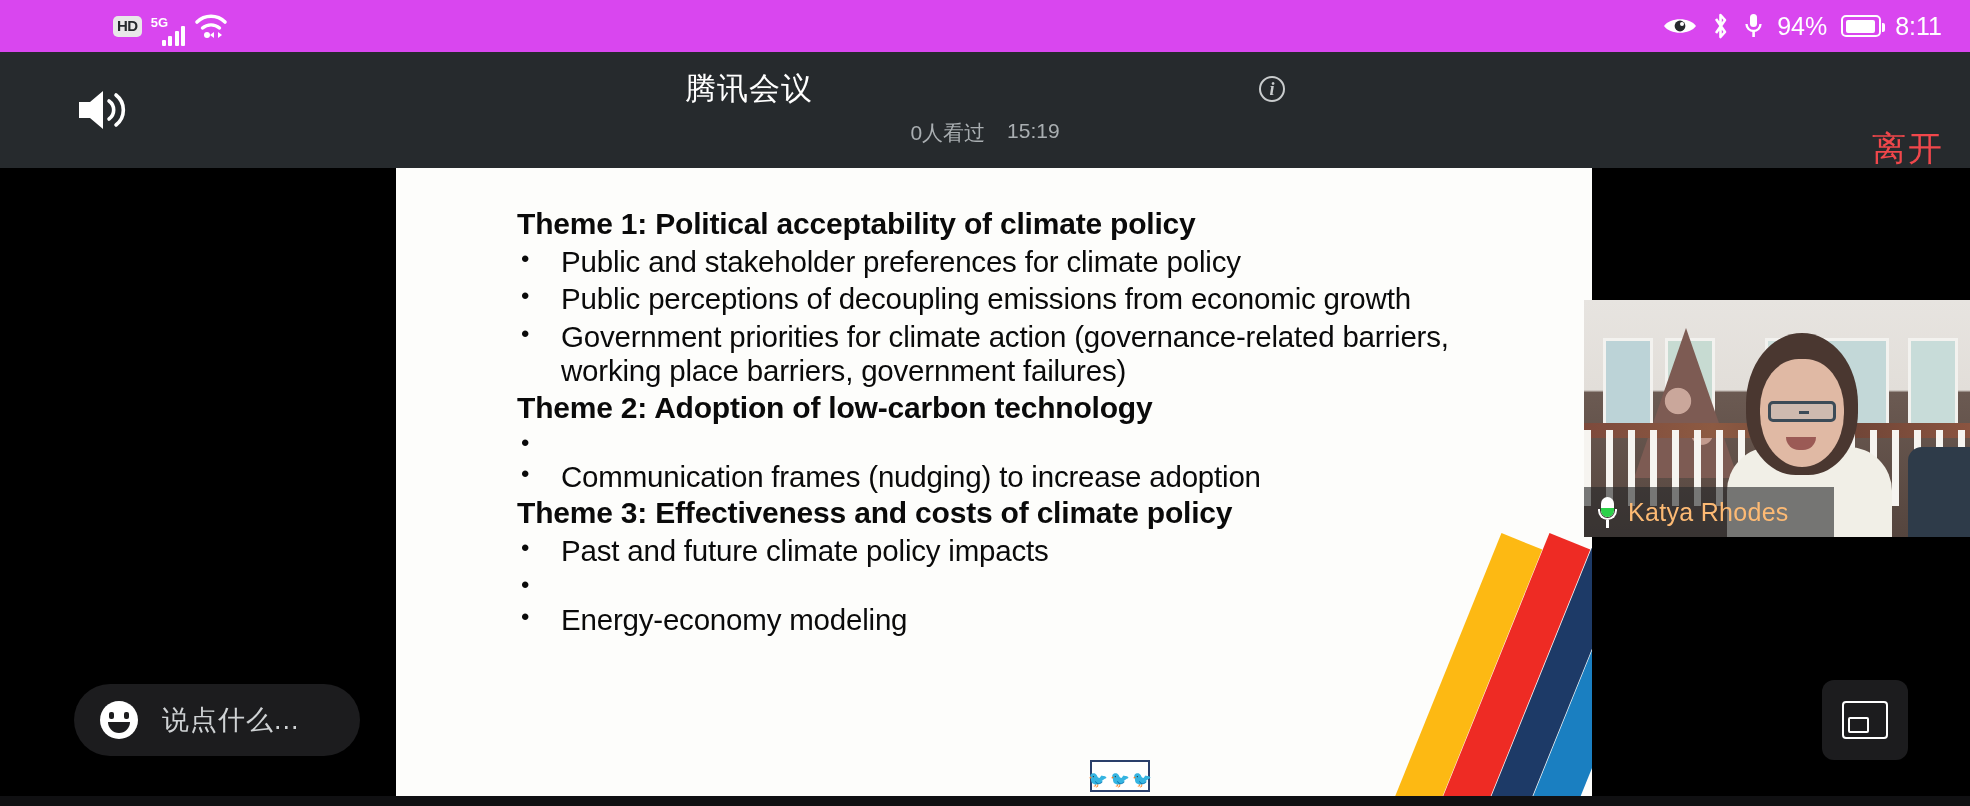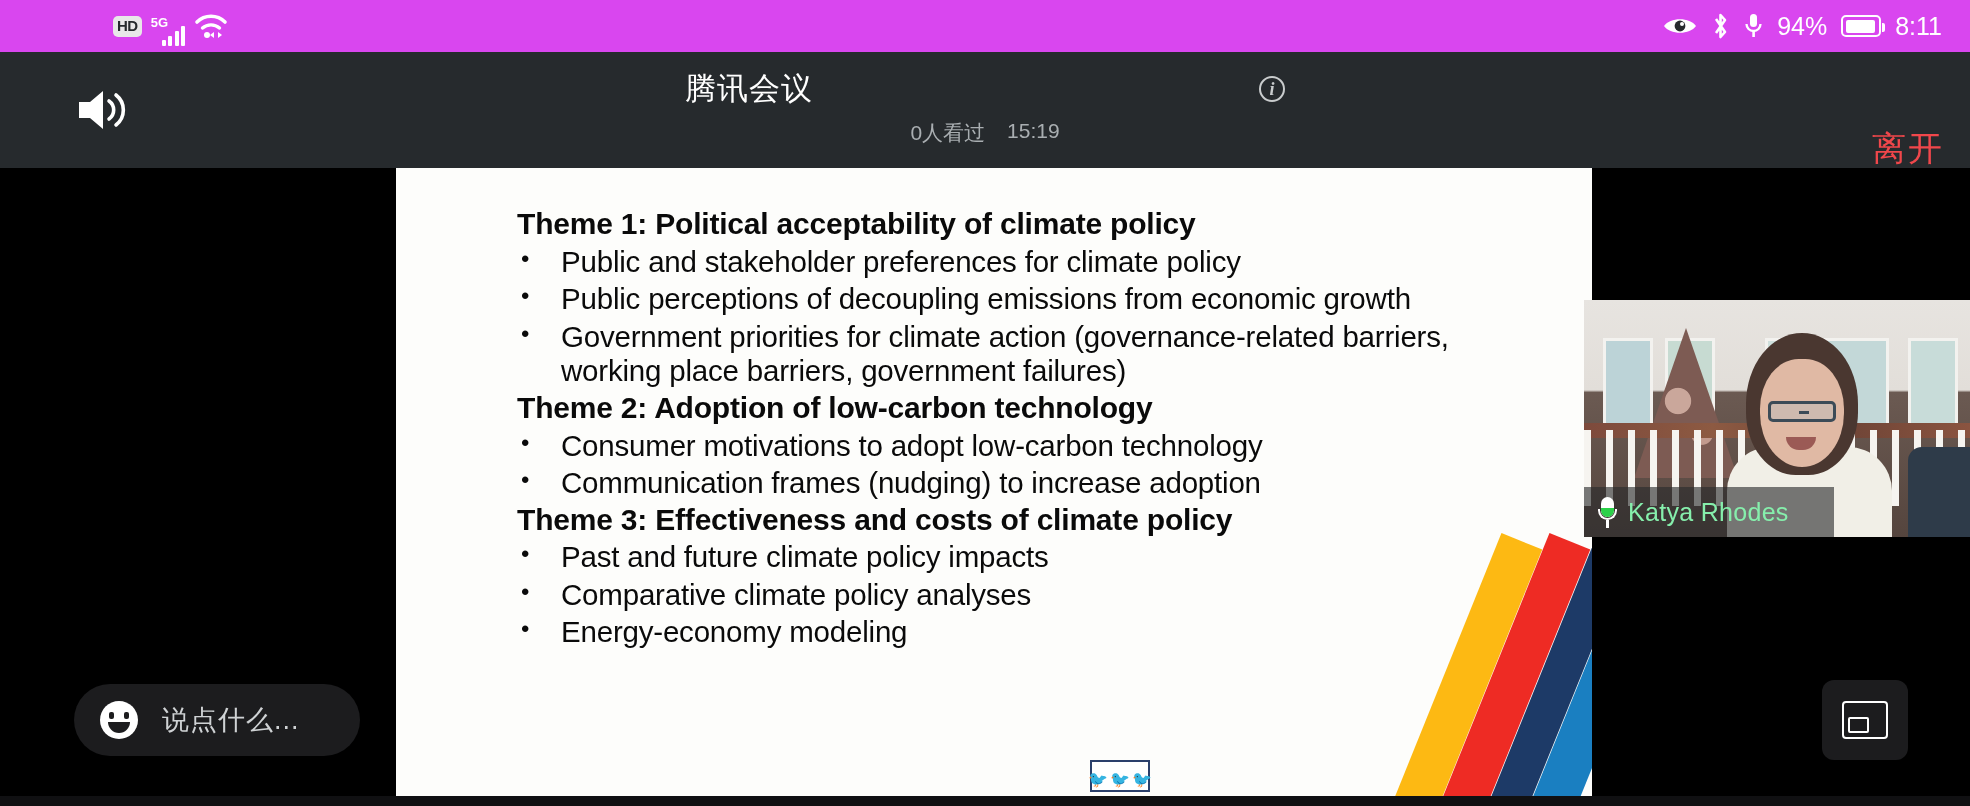--- a/index.html
+++ b/index.html
@@ -165,21 +165,21 @@
     position:absolute; left:37%; top:62%; width:165px; height:40%;
     background:#f1efe7; border-radius:44px 44px 0 0;
   }
   .couch{ position:absolute; right:0; top:62%; width:16%; height:38%;
           background:#2e3b49; border-radius:14px 0 0 0;}
   #name-strip{
     position:absolute; left:0; bottom:0; width:250px; height:50px;
     background:rgba(40,42,44,.62); display:flex; align-items:center;
     gap:11px; padding-left:14px;
   }
-  #name-label{ font-size:25px; color:#86efac; letter-spacing:0.3px; }
+  #name-label{ font-size:25px; color:#fdba74; letter-spacing:0.3px; }
   .mic-on{ position:relative; width:19px; height:31px; }
   .mic-on .cap{ position:absolute; left:3px; top:0; width:13px; height:20px;
                 border-radius:7px; background:#fff; overflow:hidden;}
   .mic-on .cap i{ position:absolute; left:0; bottom:0; width:13px; height:9px; background:#2bd14a;}
   .mic-on .arc{ position:absolute; left:0; top:12px; width:19px; height:11px;
                 border:2.5px solid #fff; border-top:none; border-radius:0 0 11px 11px;}
   .mic-on .stem{ position:absolute; left:8px; top:23px; width:3px; height:8px; background:#fff;}
 
   
   #chat-entry{
@@ -288,34 +288,32 @@
           <span class="dot">•</span>
           <span class="txt">Public perceptions of decoupling emissions from economic growth</span>
         </div>
         <div class="s-bullet">
           <span class="dot">•</span>
           <span class="txt">Government priorities for climate action (governance-related barriers, working place barriers, government failures)</span>
         </div>
         <div class="s-head">Theme 2: Adoption of low-carbon technology</div>
         <div class="s-bullet">
           <span class="dot">•</span>
-          <span class="txt">Consumer motivations to adopt low-carbon technology</span>
         </div>
         <div class="s-bullet">
           <span class="dot">•</span>
           <span class="txt">Communication frames (nudging) to increase adoption</span>
         </div>
         <div class="s-head">Theme 3: Effectiveness and costs of climate policy</div>
         <div class="s-bullet">
           <span class="dot">•</span>
           <span class="txt">Past and future climate policy impacts</span>
         </div>
         <div class="s-bullet">
           <span class="dot">•</span>
-          <span class="txt">Comparative climate policy analyses</span>
         </div>
         <div class="s-bullet">
           <span class="dot">•</span>
           <span class="txt">Energy-economy modeling</span>
         </div>
       </div>
 
     <div class="stripe" id="stripe-yellow" style="background: rgb(253, 185, 19);"></div>
     <div class="stripe" id="stripe-red" style="background: rgb(238, 43, 36);"></div>
     <div class="stripe" id="stripe-navy" style="background: rgb(29, 58, 103);"></div>

